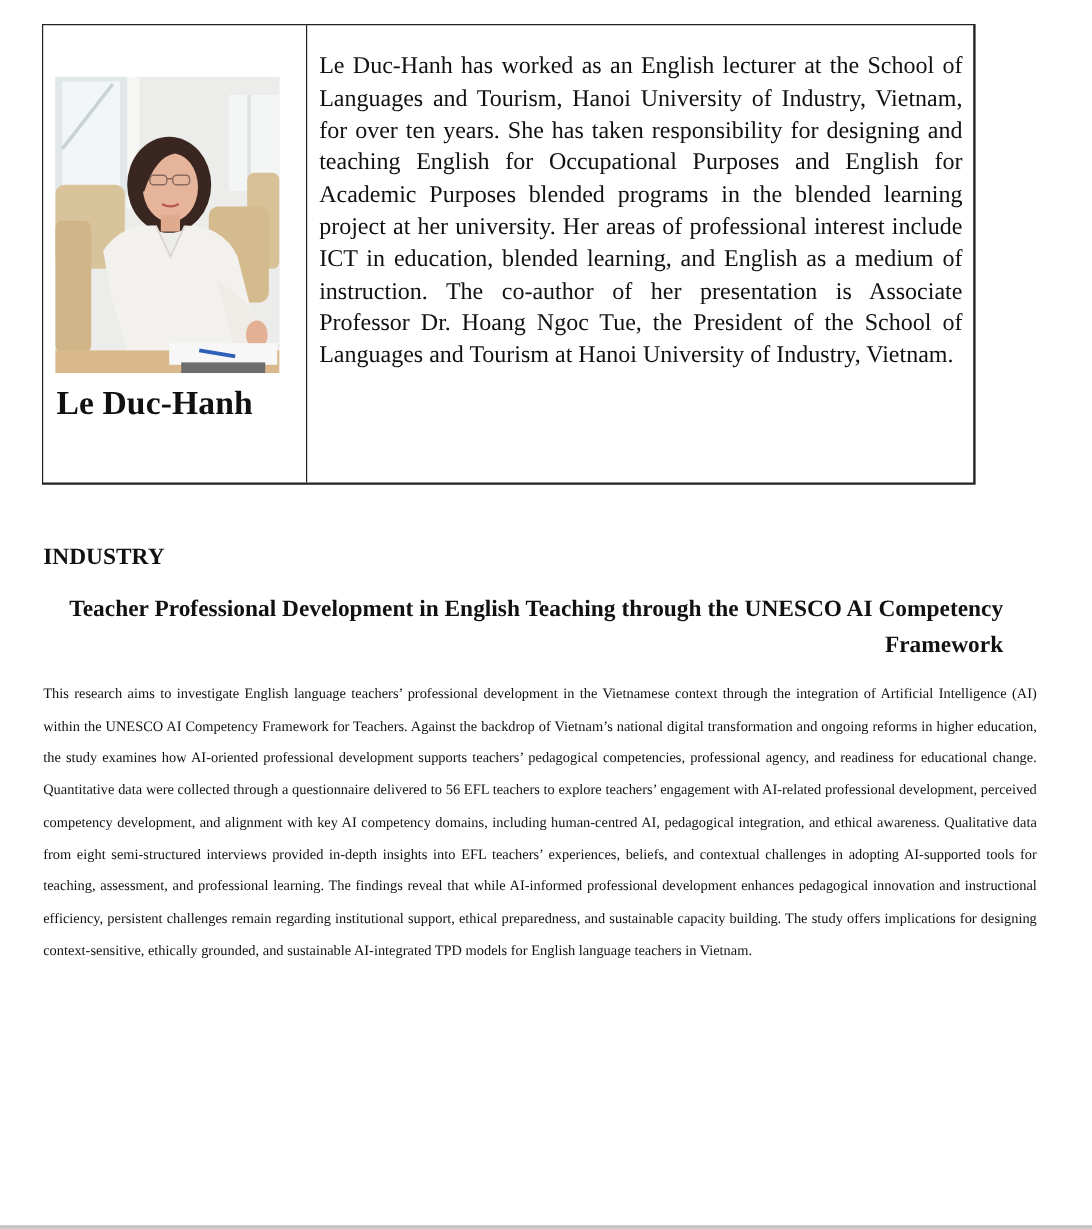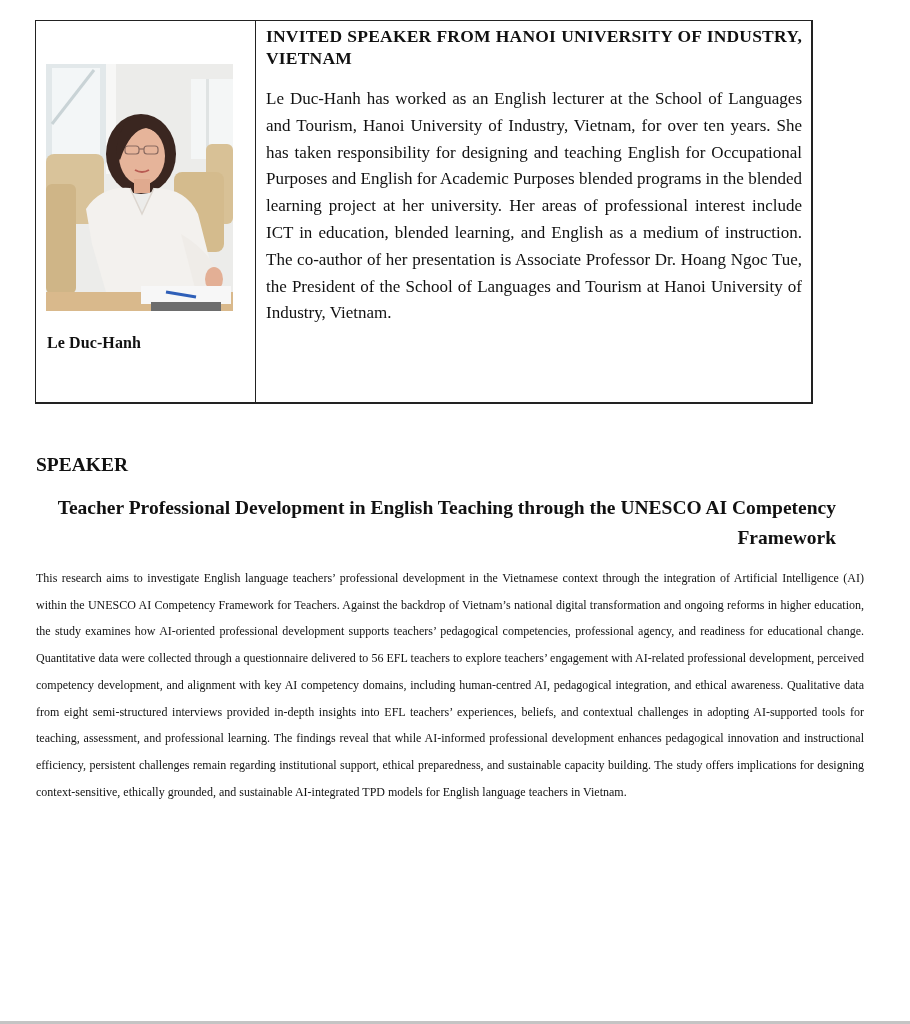--- a/index.html
+++ b/index.html
@@ -39,42 +39,42 @@
       top: 43px;
       width: 187px;
       height: 247px;
       overflow: hidden;
       background: #efefef;
     }
     .photo svg { display: block; }
     .speaker-name {
       position: absolute;
       left: 11px;
-      top: 313px;
+      top: 300px;
       font-weight: bold;
-      font-size: 16px;
+      font-size: 28px;
       letter-spacing: 0.1px;
     }
     .right-col {
       flex: 1;
       padding: 4px 9px 0 10px;
       box-sizing: border-box;
     }
     .speaker-heading {
       font-weight: bold;
       font-size: 17.5px;
       line-height: 22px;
       text-align: justify;
       text-align-last: left;
       margin: 0;
       letter-spacing: 0.2px;
     }
     .speaker-bio {
       margin: 17px 0 0 0;
-      font-size: 17px;
+      font-size: 20px;
       line-height: 26.8px;
       text-align: justify;
     }
     .abstract-label {
       position: absolute;
       left: 36px;
       top: 454px;
       font-weight: bold;
       font-size: 19.5px;
       margin: 0;
@@ -153,22 +153,21 @@
         <rect x="0" y="228" width="187" height="19" fill="#d9b98c"></rect>
 
         <rect x="95" y="222" width="90" height="18" fill="#f7f7f7"></rect>
         <line x1="120" y1="228" x2="150" y2="233" stroke="#2f5fb8" stroke-width="3"></line>
         <rect x="105" y="238" width="70" height="9" fill="#6d6d6d"></rect>
       </svg>
     </div>
     <div class="speaker-name">Le Duc-Hanh</div>
   </div>
   <div class="right-col">
-    <h2 class="speaker-heading">INVITED SPEAKER FROM HANOI UNIVERSITY OF INDUSTRY, VIETNAM</h2>
     <p class="speaker-bio">Le Duc-Hanh has worked as an English lecturer at the School of Languages and Tourism, Hanoi University of Industry, Vietnam, for over ten years. She has taken responsibility for designing and teaching English for Occupational Purposes and English for Academic Purposes blended programs in the blended learning project at her university. Her areas of professional interest include ICT in education, blended learning, and English as a medium of instruction. The co-author of her presentation is Associate Professor Dr. Hoang Ngoc Tue, the President of the School of Languages and Tourism at Hanoi University of Industry, Vietnam.</p>
   </div>
 </div>
 
-<h3 class="abstract-label">SPEAKER</h3>
+<h3 class="abstract-label">INDUSTRY</h3>
 <h2 class="abstract-title">Teacher Professional Development in English Teaching through the UNESCO AI Competency Framework</h2>
 <p class="abstract-body">This research aims to investigate English language teachers’ professional development in the Vietnamese context through the integration of Artificial Intelligence (AI) within the UNESCO AI Competency Framework for Teachers. Against the backdrop of Vietnam’s national digital transformation and ongoing reforms in higher education, the study examines how AI-oriented professional development supports teachers’ pedagogical competencies, professional agency, and readiness for educational change. Quantitative data were collected through a questionnaire delivered to 56 EFL teachers to explore teachers’ engagement with AI-related professional development, perceived competency development, and alignment with key AI competency domains, including human-centred AI, pedagogical integration, and ethical awareness. Qualitative data from eight semi-structured interviews provided in-depth insights into EFL teachers’ experiences, beliefs, and contextual challenges in adopting AI-supported tools for teaching, assessment, and professional learning. The findings reveal that while AI-informed professional development enhances pedagogical innovation and instructional efficiency, persistent challenges remain regarding institutional support, ethical preparedness, and sustainable capacity building. The study offers implications for designing context-sensitive, ethically grounded, and sustainable AI-integrated TPD models for English language teachers in Vietnam.</p>
 
 <div class="page-bottom-rule"></div>
 
 </body></html>

